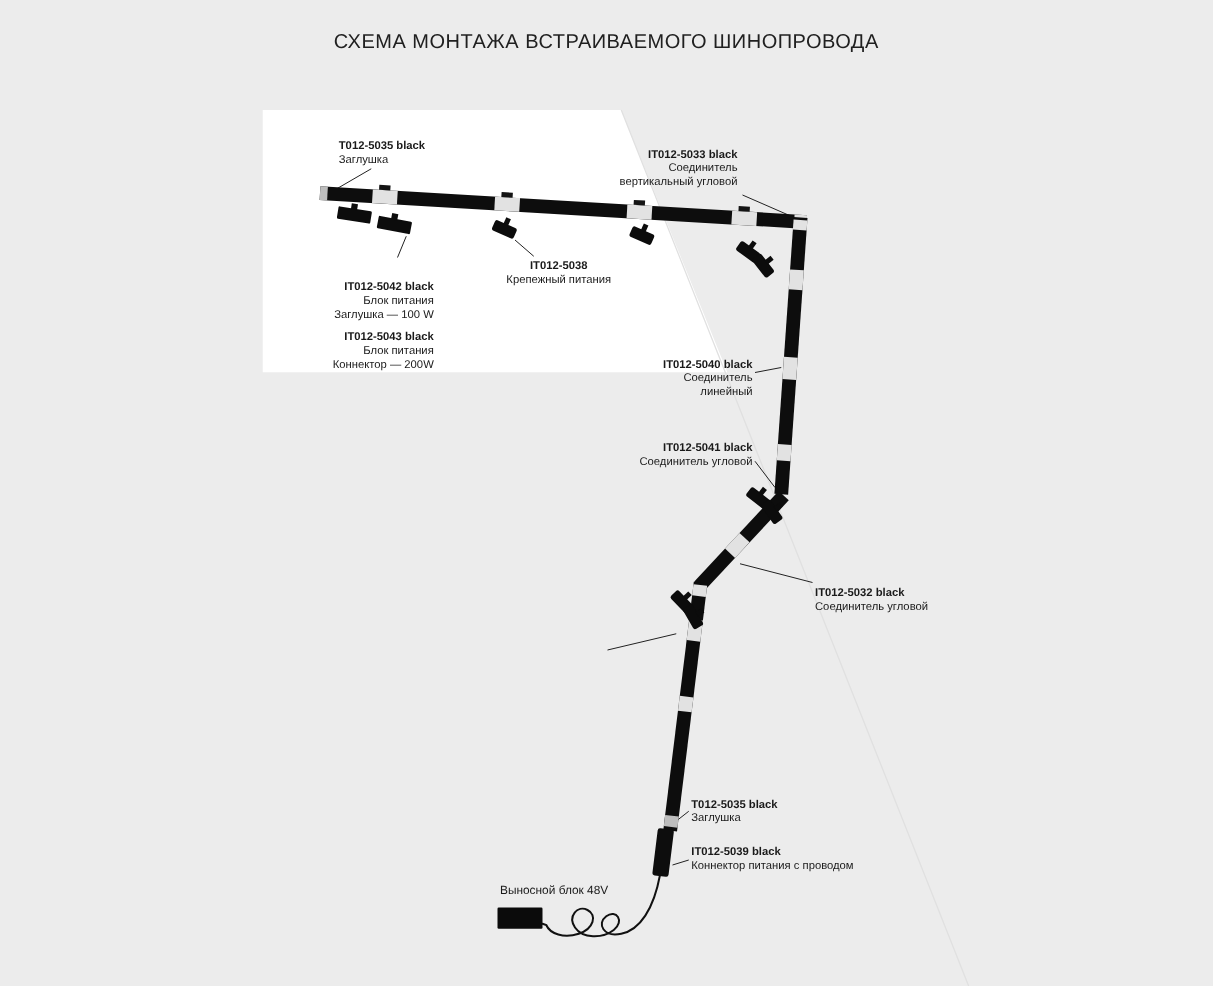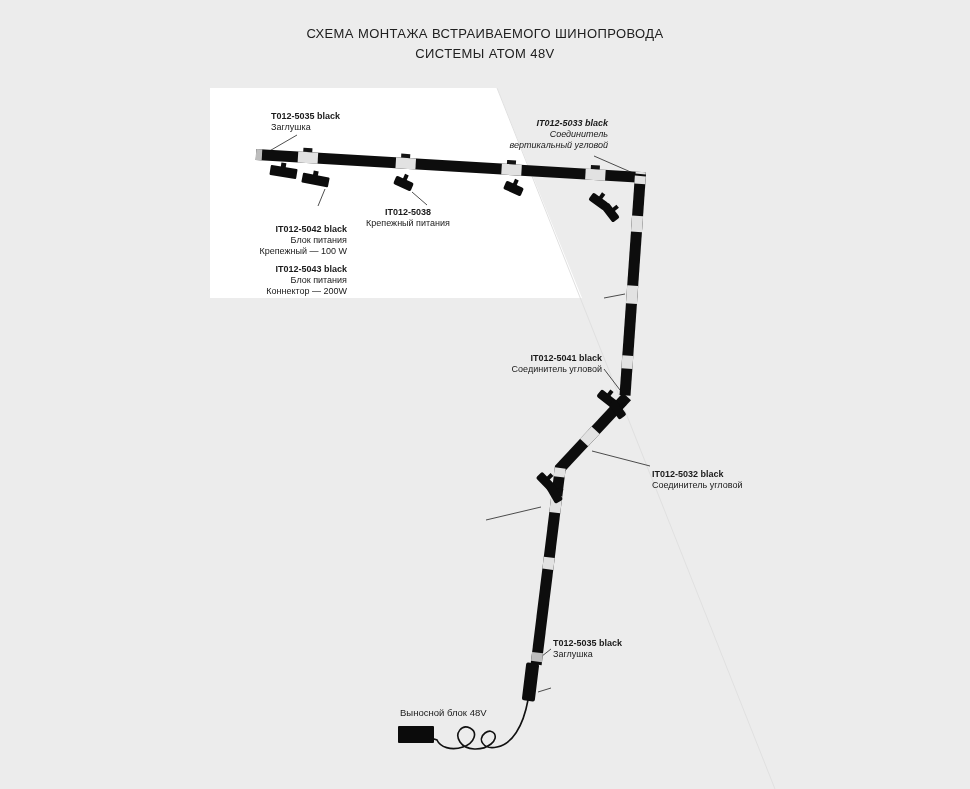--- a/index.html
+++ b/index.html
@@ -8,21 +8,21 @@
     background:#ececec; overflow:hidden;
     font-family:"Liberation Sans", sans-serif;
     color:#1c1c1c;
   }
   #ceiling {
     position:absolute; inset:0; background:#ffffff;
     clip-path: polygon(210px 88px, 497px 88px, 582px 298px, 210px 298px);
   }
   #title {
     position:absolute; left:0; right:0; top:24px;
-    text-align:center; font-size:13px; line-height:20px;
+    text-align:center; font-size:16px; line-height:20px;
     letter-spacing:0.4px; color:#202020; font-weight:500;
   }
   svg.overlay { position:absolute; left:0; top:0; }
   .track { position:absolute; background:#0d0d0d; }
   .band  { position:absolute; top:0; bottom:0; background:#e2e2e2; }
   .vband { position:absolute; left:0; right:0; background:#e2e2e2; }
   .capband { background:#bdbdbd; }
   .clip { position:absolute; top:-4px; height:4px; width:9px; background:#141414; }
   .spot {
     position:absolute; width:19px; height:9px; background:#0c0c0c; border-radius:2px;
@@ -51,21 +51,20 @@
 </style>
 </head>
 <body>
 
 <div id="canvas">
 
   <div id="ceiling"></div>
 
   <div id="title">
     <div>СХЕМА МОНТАЖА ВСТРАИВАЕМОГО ШИНОПРОВОДА</div>
-    <div>СИСТЕМЫ АТОМ 48V</div>
   </div>
 
   <svg class="overlay" width="970" height="789">
     <line x1="497" y1="88" x2="775" y2="789" stroke="#e0e0e0" stroke-width="1"></line>
     <line x1="297" y1="135" x2="266" y2="153" stroke="#222" stroke-width="0.8"></line>
     <line x1="318" y1="206" x2="325" y2="189" stroke="#222" stroke-width="0.8"></line>
     <line x1="427" y1="205" x2="412" y2="192" stroke="#222" stroke-width="0.8"></line>
     <line x1="594" y1="156" x2="633" y2="173" stroke="#222" stroke-width="0.8"></line>
     <line x1="604" y1="298" x2="625" y2="294" stroke="#222" stroke-width="0.8"></line>
     <line x1="604" y1="369" x2="620" y2="390" stroke="#222" stroke-width="0.8"></line>
@@ -123,55 +122,63 @@
   <div id="ext-block"></div>
 
   <div class="label" style="left:271px; top:111px; width:90px;">
     <div class="part">T012-5035 black</div>
     <div>Заглушка</div>
   </div>
 
   <div class="label ta-r" style="left:253px; top:224px; width:94px;">
     <div class="part">IT012-5042 black</div>
     <div>Блок питания</div>
-    <div>Крепежный — 100 W</div>
+    <div>Заглушка — 100 W</div>
   </div>
 
   <div class="label ta-r" style="left:253px; top:264px; width:94px;">
     <div class="part">IT012-5043 black</div>
     <div>Блок питания</div>
     <div>Коннектор — 200W</div>
   </div>
 
-  <div class="label ta-c" style="left:362px; top:207px; width:92px;">
+  <div class="label ta-c" style="left:401px; top:207px; width:92px;">
     <div class="part">IT012-5038</div>
     <div>Крепежный питания</div>
   </div>
 
-  <div class="label ta-r" style="left:506px; top:118px; width:102px;font-style:italic;">
+  <div class="label ta-r" style="left:488px; top:118px; width:102px;">
     <div class="part">IT012-5033 black</div>
     <div>Соединитель</div>
     <div>вертикальный угловой</div>
   </div>
 
+  <div class="label ta-r" style="left:503px; top:286px; width:99px;">
+    <div class="part">IT012-5040 black</div>
+    <div>Соединитель линейный</div>
+  </div>
 
   <div class="label ta-r" style="left:503px; top:353px; width:99px;">
     <div class="part">IT012-5041 black</div>
     <div>Соединитель угловой</div>
   </div>
 
   <div class="label" style="left:652px; top:469px; width:100px;">
     <div class="part">IT012-5032 black</div>
     <div>Соединитель угловой</div>
   </div>
 
 
   <div class="label" style="left:553px; top:638px; width:90px;">
     <div class="part">T012-5035 black</div>
     <div>Заглушка</div>
   </div>
 
+  <div class="label" style="left:553px; top:676px; width:140px;">
+    <div class="part">IT012-5039 black</div>
+    <div>Коннектор питания с проводом</div>
+  </div>
 
   <div class="label" style="left:400px; top:707px; width:100px; font-size:9.5px;">
     <div>Выносной блок 48V</div>
   </div>
 
 </div>
 
 </body></html>

